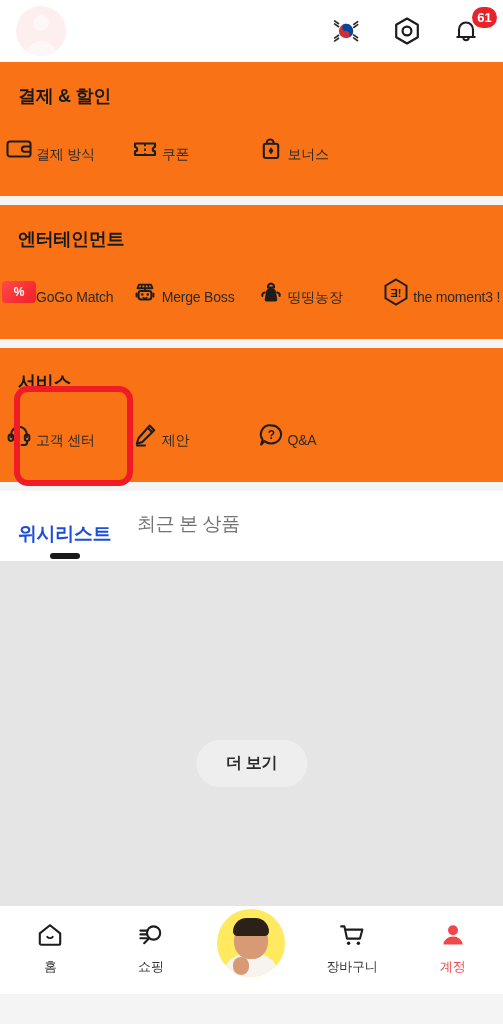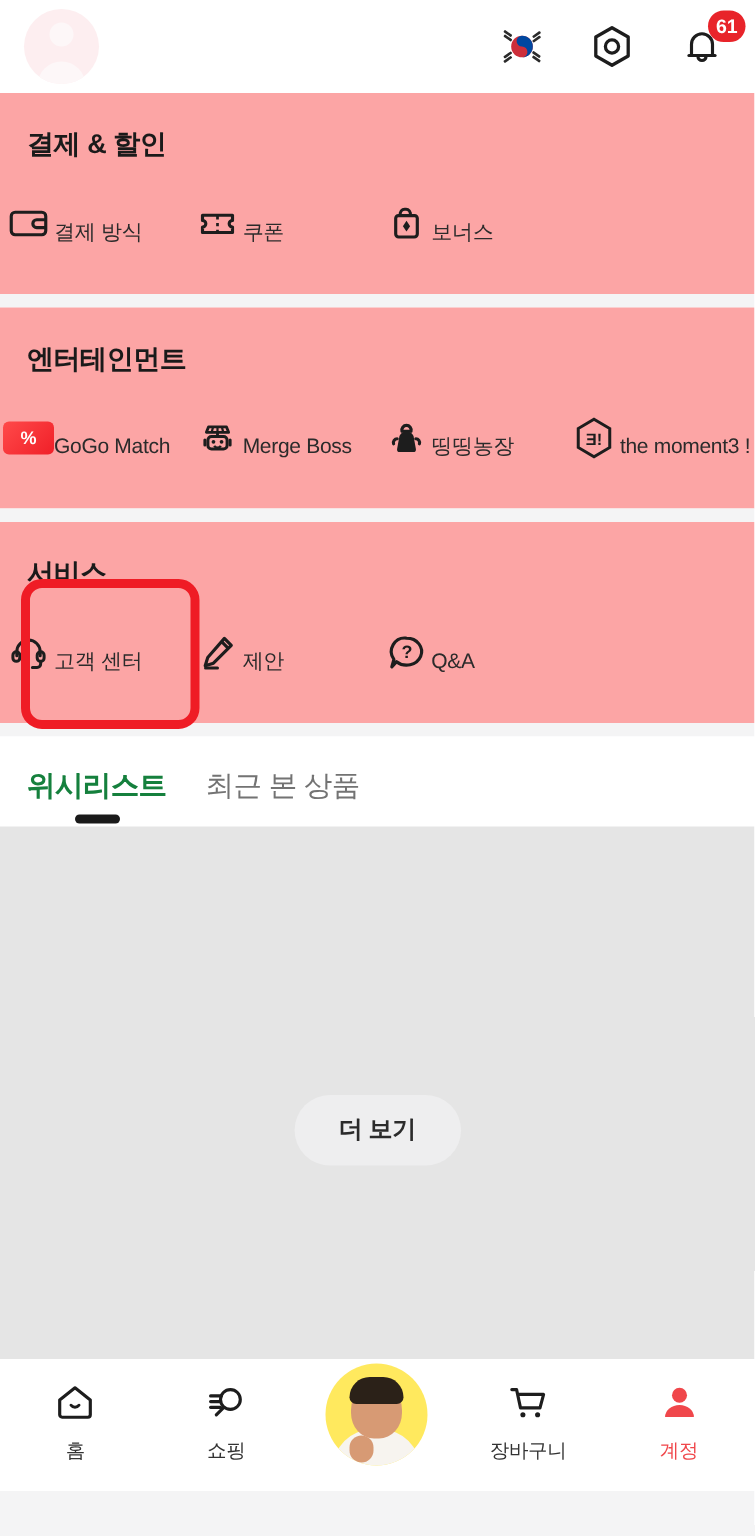--- a/index.html
+++ b/index.html
@@ -67,21 +67,20 @@
     display: flex;
     align-items: center;
     gap: 26px;
   }
   .hicon {
     width: 34px;
     height: 34px;
     position: relative;
     display: flex;
     align-items: center;
-    justify-content: center;
     cursor: pointer;
   }
   .badge {
     position: absolute;
     top: -7px;
     right: -12px;
     min-width: 25px;
     height: 21px;
     padding: 0 5px;
     border-radius: 11px;
@@ -93,21 +92,21 @@
     text-align: center;
   }
 
   
   .divider {
     height: 9px;
     background: #f4f4f5;
     flex: 0 0 9px;
   }
   .section {
-    background: #fca5a5;
+    background: #f97316;
     padding: 0 0 14px 0;
   }
   .section-title {
     font-size: 18px;
     font-weight: bold;
     color: #1a1a1a;
     padding: 22px 0 4px 18px;
     letter-spacing: -0.3px;
   }
   .grid {
@@ -160,21 +159,21 @@
   .tab {
     position: relative;
     padding-bottom: 14px;
     cursor: pointer;
   }
   .tab-label {
     font-size: 19px;
     letter-spacing: -0.4px;
     display: block;
   }
-  .tab.active .tab-label { color: #15803d; font-weight: bold; }
+  .tab.active .tab-label { color: #1d4ed8; font-weight: bold; margin-top: 10px; }
   .tab:not(.active) .tab-label { color: #737373; }
   .tab.active::after {
     content: "";
     position: absolute;
     left: 50%;
     transform: translateX(-50%);
     bottom: 2px;
     width: 30px;
     height: 6px;
     border-radius: 3px;

